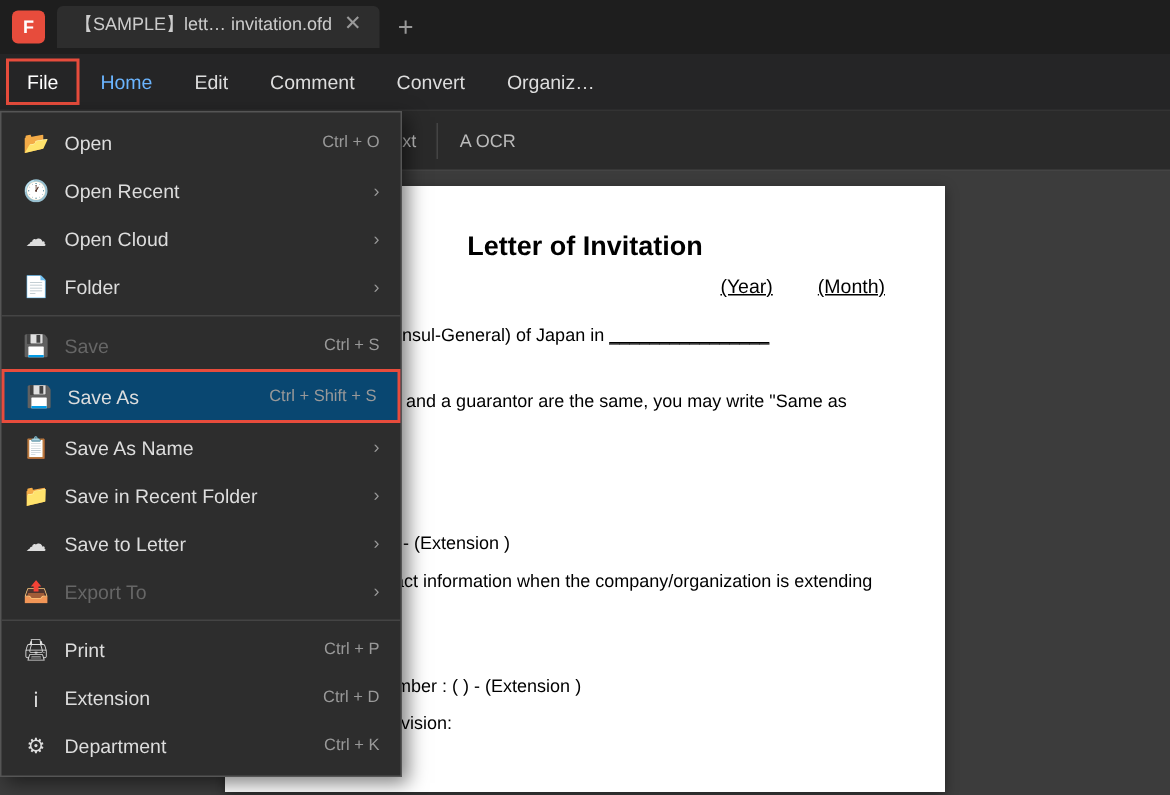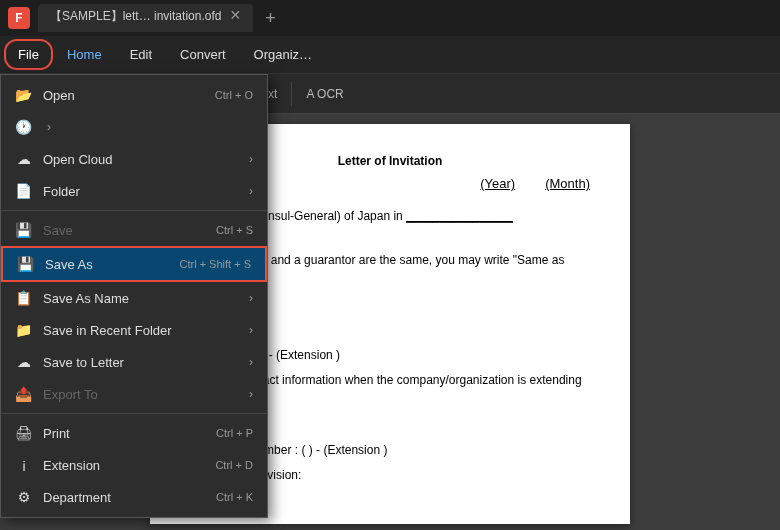--- a/index.html
+++ b/index.html
@@ -64,21 +64,21 @@
       background: #252526;
       height: 38px;
       padding: 0 4px;
       border-bottom: 1px solid #333;
     }
     .menu-item {
       padding: 6px 12px;
       font-size: 13px;
       color: #ddd;
       cursor: pointer;
-      border-radius: 13px;
+      border-radius: 0;
       border: 2px solid transparent;
     }
     .menu-item.active {
       border: 2px solid #e74c3c;
       color: #fff;
     }
     .menu-item.highlighted {
       color: #6bb5ff;
     }
     .toolbar-divider {
@@ -126,21 +126,21 @@
     
     .doc-content {
       background: #fff;
       margin: 10px auto;
       width: 480px;
       min-height: 400px;
       padding: 30px 40px;
       box-shadow: 0 2px 8px rgba(0,0,0,0.4);
     }
     .doc-title {
-      font-size: 12px;
+      font-size: 18px;
       font-weight: bold;
       text-align: center;
       margin-bottom: 8px;
       color: #000;
     }
     .doc-year-month {
       display: flex;
       justify-content: flex-end;
       gap: 30px;
       font-size: 13px;
@@ -246,20 +246,23 @@
 
 <div class="menu-bar">
   <div class="menu-item active file-highlight">
     <span>File</span>
   </div>
   <div class="menu-item highlighted">
     <span>Home</span>
   </div>
   <div class="menu-item">
     <span>Edit</span>
+  </div>
+  <div class="menu-item">
+    <span>Comment</span>
   </div>
   <div class="menu-item">
     <span>Convert</span>
   </div>
   <div class="menu-item">
     <span>Organiz…</span>
   </div>
 </div>
 
 <div class="main-area">
@@ -307,20 +310,21 @@
     <div class="dropdown-menu">
 
       <div class="dropdown-item">
         <span class="item-icon">📂</span>
         <span class="item-label">Open</span>
         <span class="item-shortcut">Ctrl + O</span>
       </div>
 
       <div class="dropdown-item">
         <span class="item-icon">🕐</span>
+        <span class="item-label">Open Recent</span>
         <span class="item-arrow">›</span>
       </div>
 
       <div class="dropdown-item">
         <span class="item-icon">☁</span>
         <span class="item-label">Open Cloud</span>
         <span class="item-arrow">›</span>
       </div>
 
       <div class="dropdown-item">

